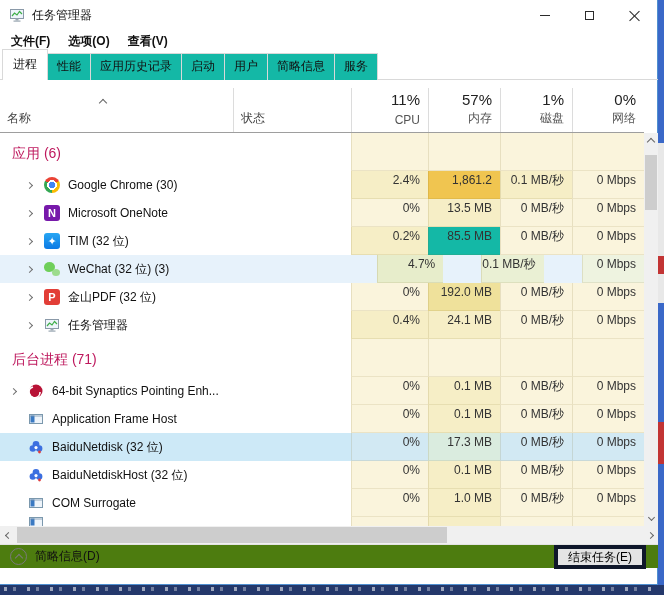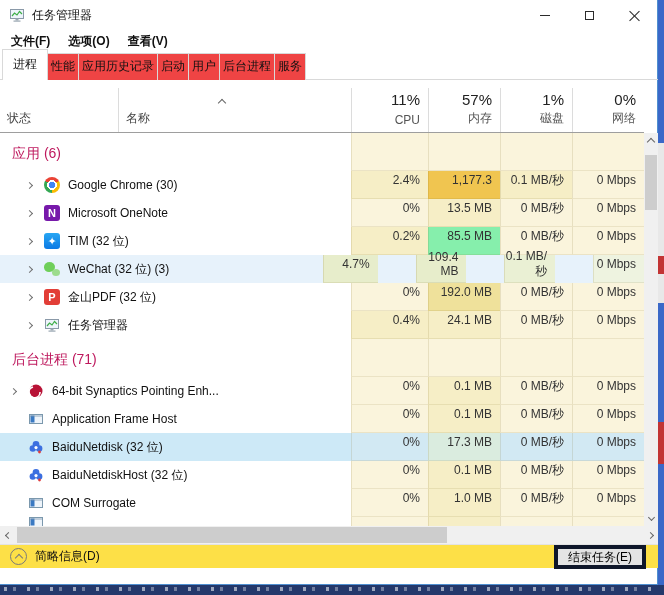--- a/index.html
+++ b/index.html
@@ -27,22 +27,22 @@
   .g-max { width:9px; height:9px; border:1px solid #2b2b2b; }
   .g-close { position:relative; width:11px; height:11px; }
   .g-close::before,.g-close::after { content:""; position:absolute; left:5px; top:-1px; width:1px; height:14px; background:#2b2b2b; }
   .g-close::before { transform:rotate(45deg); } .g-close::after { transform:rotate(-45deg); }
 
   .menubar { height:22px; display:flex; align-items:center; padding-left:2px; }
   .menu-item { padding:2px 9px; font-size:12px;font-weight:bold; }
 
   .tabbar { position:relative; height:28px; display:flex; align-items:flex-end; padding-left:2px; }
   .tabbar::after { content:""; position:absolute; left:0; bottom:0; width:658px; height:1px; background:#d9d9d9; }
-  .tab { position:relative; font-size:12px; padding:4px 3px 5px; border:1px solid #d9d9d9; border-bottom:none;
-         margin-right:-1px; background:#ef4444; z-index:1; }
+  .tab { position:relative; font-size:12px; padding:4px 9px 5px; border:1px solid #d9d9d9; border-bottom:none;
+         margin-right:-1px; background:#14b8a6; z-index:1; }
   .tab.active { padding:6px 10px 7px; z-index:3; background:#fff; }
   .tab.active::after { content:""; position:absolute; left:0; bottom:-1px; width:100%; height:1px; background:#fff; }
 
   
   .colhead { position:absolute; top:88px; left:0; width:644px; height:45px; border-bottom:1px solid #9e9e9e; display:flex; }
   .ch { position:relative; border-left:1px solid #dcdcdc; }
   .ch:first-child { border-left:none; }
   .ch-name { width:233px; } .ch-status { width:118px; }
   .ch-cpu { width:77px; } .ch-mem,.ch-disk,.ch-net { width:72px; }
   .ch .lab { position:absolute; left:7px; bottom:5px; font-size:12px; color:#444; }
@@ -69,21 +69,21 @@
   .row.section .cell-name { align-items:flex-end; padding-bottom:8px; }
   .exp { width:14px; display:flex; justify-content:center; align-items:center; }
   .exp .chev { border-color:#707070; }
   .ic { width:16px; height:16px; margin:0 0 0 8px; flex:0 0 16px; position:relative; }
   .rname { margin-left:8px; font-size:12px; white-space:nowrap; overflow:hidden; }
   .ind-app .cell-name { padding-left:22px; } .ind-bg .cell-name { padding-left:6px; }
   .row.hover { background:#e7f2fb;gap:38px; }
   .row.selected { background:#cde9f7; }
 
   
-  .h-l0{background:#faf4dc}.h-l1{background:#f6eec6}.h-l2{background:#86efac}.h-l3{background:#efe19b}
+  .h-l0{background:#faf4dc}.h-l1{background:#f6eec6}.h-l2{background:#14b8a6}.h-l3{background:#efe19b}
   .h-hot{background:#f0c550}
   .h-h0{background:#eef3e0}.h-h1{background:#eaf0d4}.h-h2{background:#e7edcb}
   .h-s0{background:#d2e9f3}.h-s1{background:#daecdf}
 
   
   .i-chrome { border-radius:50%;
     background: radial-gradient(circle at 50% 50%, #4285f4 0 3px, #fff 3px 4.8px, transparent 4.8px),
                 conic-gradient(from -60deg, #ea4335 0 120deg, #fbbc05 0 240deg, #34a853 0 360deg); }
   .i-sq { border-radius:3px; color:#fff; font-size:11px; font-weight:bold; display:flex; align-items:center; justify-content:center; }
   .i-onenote { background:#7719aa; }
@@ -96,21 +96,21 @@
   .vs-up,.vs-down { position:absolute; left:0; width:14px; height:17px; display:flex; align-items:center; justify-content:center; }
   .vs-up { top:0; } .vs-down { bottom:0; }
   .vs-thumb { position:absolute; left:1px; top:22px; width:12px; height:55px; background:#cdcdcd; }
 
   .hscroll { position:absolute; left:0; top:526px; width:658px; height:18px; background:#f0f0f0; }
   .hs-left,.hs-right { position:absolute; top:0; width:16px; height:18px; display:flex; align-items:center; justify-content:center; }
   .hs-left { left:0; } .hs-right { right:0; }
   .hs-thumb { position:absolute; left:17px; top:1px; width:430px; height:16px; background:#cdcdcd; }
 
   .statusbar { position:absolute; left:0; top:544px; width:658px; height:24px; border-top:1px solid #e3e3e3;
-               display:flex; align-items:center; padding:0 10px; background:#fde047; }
+               display:flex; align-items:center; padding:0 10px; background:#4d7c0f; }
   .circ { width:17px; height:17px; border:1px solid #7a7a7a; border-radius:50%; display:flex; align-items:center; justify-content:center; }
   .circ .chev { border-color:#7a7a7a; margin-top:2px; }
   .sb-label { margin-left:8px; font-size:12px; }
   .endtask { margin-left:auto; margin-right:2px; min-width:76px; height:24px; background:#e4e4e4;
              border:4px solid #0f172a; font-size:12px; padding:0 10px;
              font-family:"Liberation Sans","DejaVu Sans",sans-serif; }
 </style>
 </head>
 <body>
 
@@ -146,31 +146,31 @@
       <span class="menu-item">选项(O)</span>
       <span class="menu-item">查看(V)</span>
     </div>
 
     <div class="tabbar" id="tabbar">
         <div class="tab active">进程</div>
         <div class="tab">性能</div>
         <div class="tab">应用历史记录</div>
         <div class="tab">启动</div>
         <div class="tab">用户</div>
-        <div class="tab">后台进程</div>
+        <div class="tab">简略信息</div>
         <div class="tab">服务</div>
       </div>
 
     <div class="colhead">
-      <div class="ch ch-status">
-        <span class="lab">状态</span>
-      </div>
       <div class="ch ch-name">
         <span class="sort-ind"><span class="chev chev-up"></span></span>
         <span class="lab">名称</span>
+      </div>
+      <div class="ch ch-status">
+        <span class="lab">状态</span>
       </div>
       <div class="ch ch-cpu">
         <span class="pct">11%</span>
         <span class="mlab">CPU</span>
       </div>
       <div class="ch ch-mem">
         <span class="pct">57%</span>
         <span class="mlab">内存</span>
       </div>
       <div class="ch ch-disk">
@@ -197,21 +197,21 @@
         <div class="row ind-app">
           <div class="cell-name">
             <span class="exp">
               <span class="chev chev-right"></span>
             </span>
             <div class="ic i-chrome"></div>
             <span class="rname">Google Chrome (30)</span>
           </div>
           <div class="cell-status"></div>
           <div class="mc c-cpu h-l1">2.4%</div>
-          <div class="mc c-mem h-hot">1,177.3</div>
+          <div class="mc c-mem h-hot">1,861.2</div>
           <div class="mc c-disk h-l1">0.1 MB/秒</div>
           <div class="mc c-net h-l0">0 Mbps</div>
         </div>
         <div class="row ind-app">
           <div class="cell-name">
             <span class="exp">
               <span class="chev chev-right"></span>
             </span>
             <div class="ic i-sq i-onenote">N</div>
             <span class="rname">Microsoft OneNote</span>
@@ -239,21 +239,20 @@
         <div class="row ind-app hover">
           <div class="cell-name">
             <span class="exp">
               <span class="chev chev-right"></span>
             </span>
             <div class="ic i-wechat"></div>
             <span class="rname">WeChat (32 位) (3)</span>
           </div>
           <div class="cell-status"></div>
           <div class="mc c-cpu h-h2">4.7%</div>
-          <div class="mc c-mem h-h2">109.4 MB</div>
           <div class="mc c-disk h-h1">0.1 MB/秒</div>
           <div class="mc c-net h-h0">0 Mbps</div>
         </div>
         <div class="row ind-app">
           <div class="cell-name">
             <span class="exp">
               <span class="chev chev-right"></span>
             </span>
             <div class="ic i-sq i-kingsoft">P</div>
             <span class="rname">金山PDF (32 位)</span>

